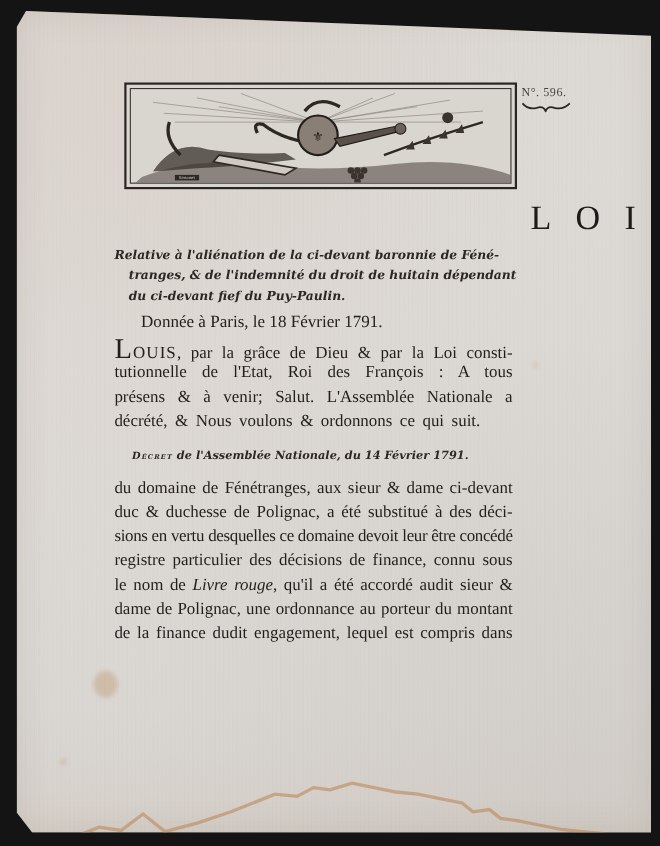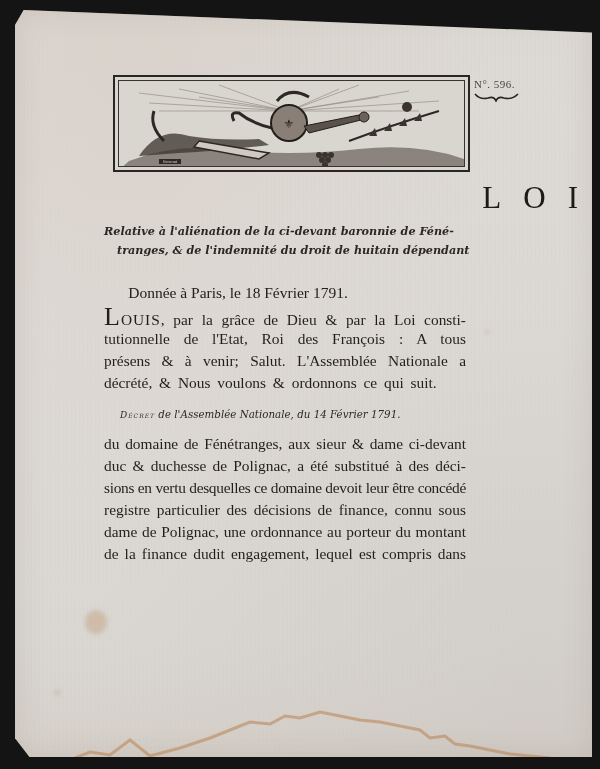--- a/index.html
+++ b/index.html
@@ -122,21 +122,21 @@
   .body2 { top: 433px; }
   .dropcap { font-size: 26px; letter-spacing: 1px; }
   .sc { font-variant: small-caps; letter-spacing: 1px; }
   .decret {
     position: absolute;
     left: 120px;
     top: 408px;
     width: 330px;
     font-family: "DejaVu Serif", serif;
     font-style: italic;
-    font-weight: normal;
+    font-weight: bold;
     font-size: 10.3px;
     color: #2c2724;
     white-space: nowrap;
   }
   .decret .sc { font-size: 9px; letter-spacing: 1px; }
   .it { font-style: italic; }
 </style>
 </head>
 <body>
 
@@ -198,33 +198,35 @@
 <div class="numero">N°. 596.</div>
 <svg class="brace" width="45" height="10" viewBox="0 0 45 10">
   <path d="M1 2 Q6 8 14 6 Q20 4 22 9 Q24 4 30 6 Q38 8 44 2" fill="none" stroke="#2a2522" stroke-width="1.6"></path>
 </svg>
 
 <div class="title">LOI</div>
 
 <div class="subtitle">
   <div>Relative à l'aliénation de la ci-devant baronnie de Féné-</div>
   <div>tranges, &amp; de l'indemnité du droit de huitain dépendant</div>
+  <div>du ci-devant fief du Puy-Paulin.</div>
 </div>
 
 <div class="dateline">Donnée à Paris, le 18 Février 1791.</div>
 
 <div class="body body1">
   <div class="line"><span class="dropcap">L</span><span class="sc">OUIS</span><span>, par la grâce de Dieu &amp; par la Loi consti-</span></div>
   <div class="line">tutionnelle de l'Etat, Roi des François : A tous</div>
   <div class="line">présens &amp; à venir; Salut. L'Assemblée Nationale a</div>
   <div class="line" style="text-align-last:left;word-spacing:3px;">décrété, &amp; Nous voulons &amp; ordonnons ce qui suit.</div>
 </div>
 
 <div class="decret"><span class="sc">Décret</span><span> de l'Assemblée Nationale, du 14 Février 1791.</span></div>
 
 <div class="body body2">
   <div class="line">du domaine de Fénétranges, aux sieur &amp; dame ci-devant</div>
   <div class="line">duc &amp; duchesse de Polignac, a été substitué à des déci-</div>
   <div class="line" style="letter-spacing:-0.3px;">sions en vertu desquelles ce domaine devoit leur être concédé</div>
   <div class="line">registre particulier des décisions de finance, connu sous</div>
+  <div class="line"><span>le nom de </span><span class="it">Livre rouge</span><span>, qu'il a été accordé audit sieur &amp;</span></div>
   <div class="line">dame de Polignac, une ordonnance au porteur du montant</div>
   <div class="line">de la finance dudit engagement, lequel est compris dans</div>
 </div>
 
 </body></html>

